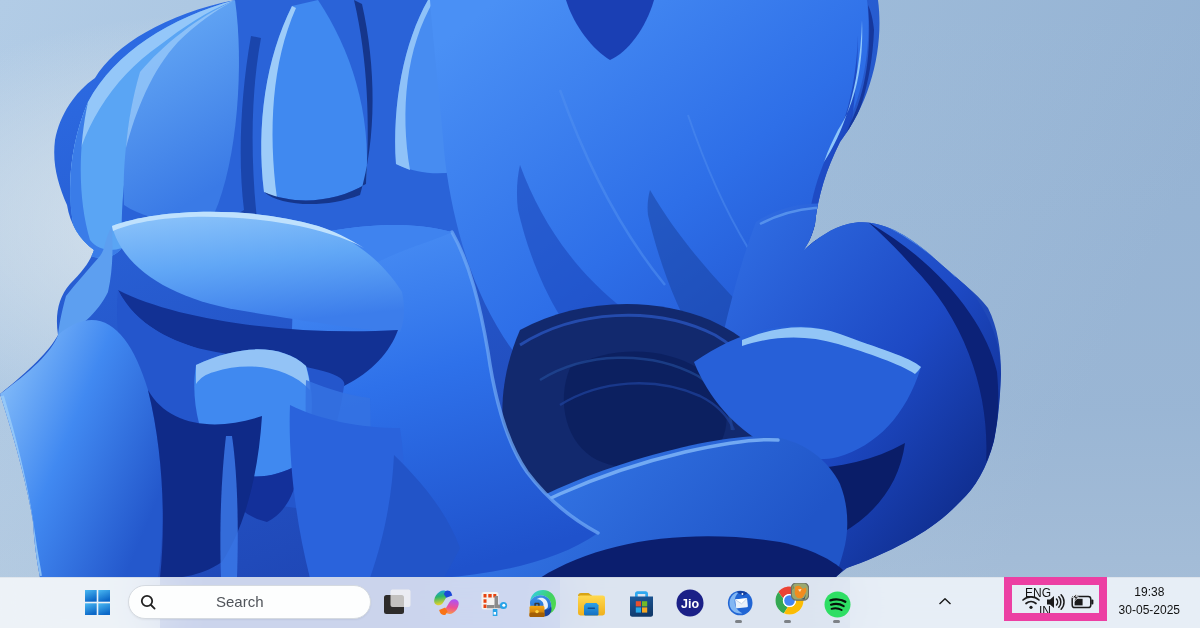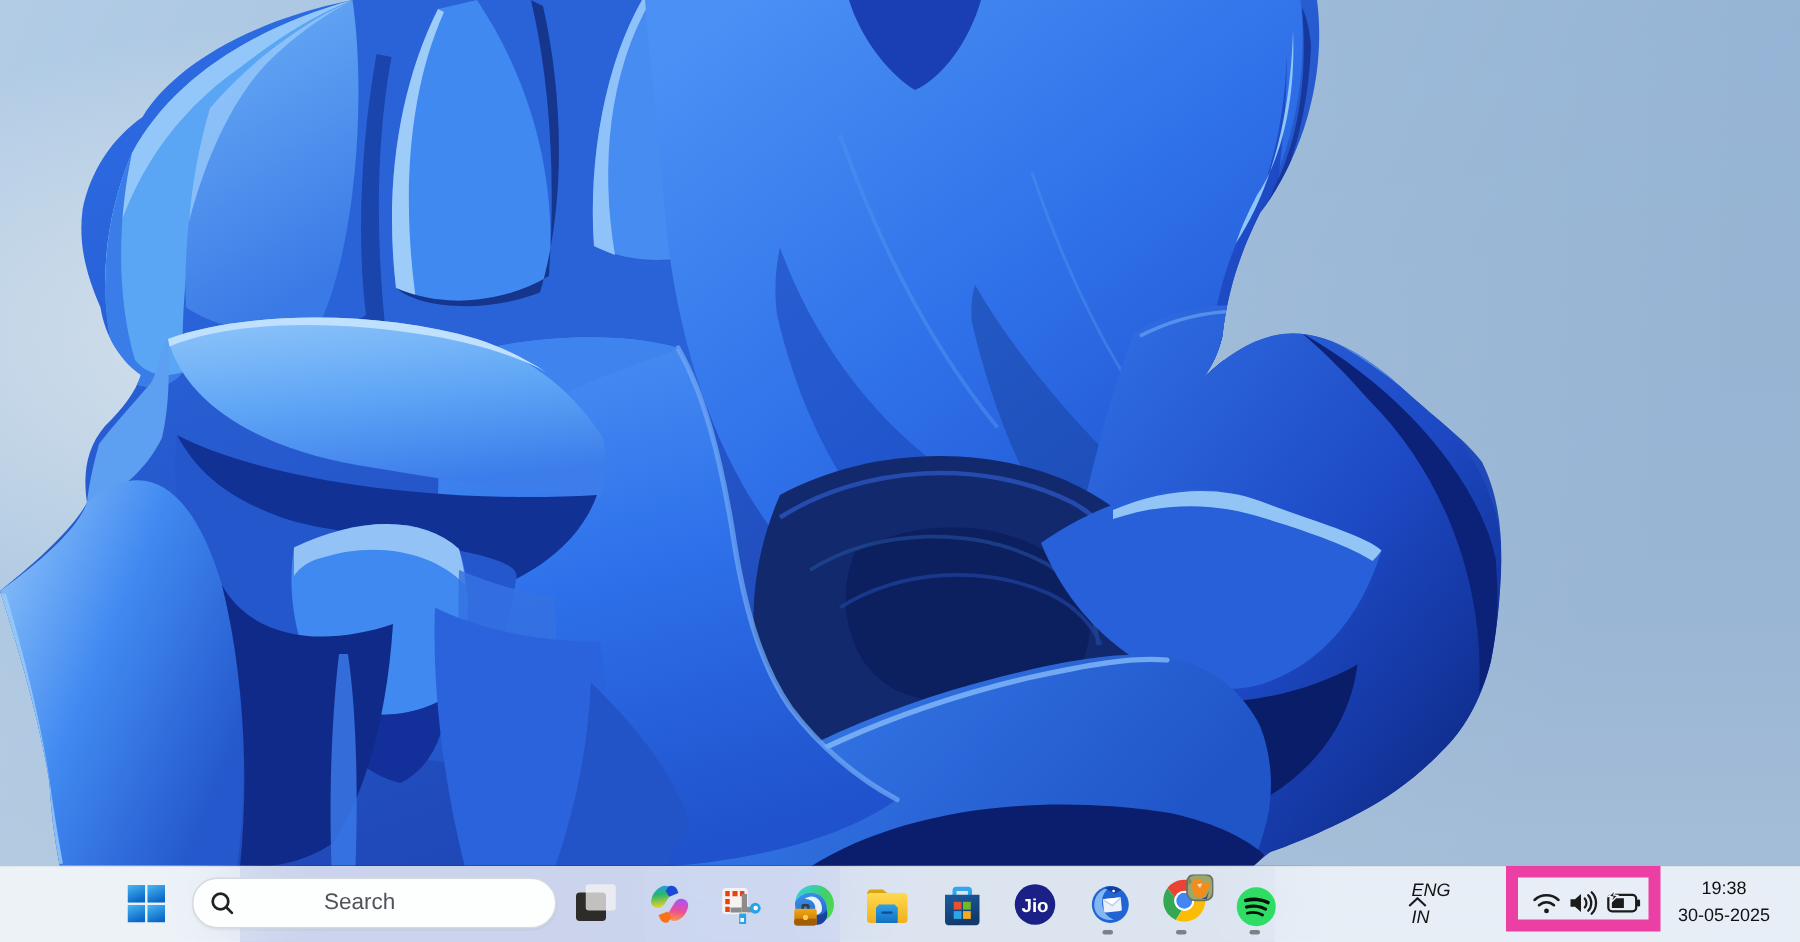--- a/index.html
+++ b/index.html
@@ -2,21 +2,21 @@
 <html><head>
 <meta charset="utf-8">
 <style>
   html,body{margin:0;padding:0;}
   #stage{position:relative;width:1200px;height:628px;overflow:hidden;font-family:"Liberation Sans",sans-serif;}
   #wall{position:absolute;left:0;top:0;width:1200px;height:628px;}
   #bar{position:absolute;left:0;bottom:0;width:1200px;height:50px;background:rgba(250,252,254,0.8);backdrop-filter:blur(26px);border-top:1px solid rgba(200,208,218,0.35);}
   .ic{position:absolute;}
   #searchpill{position:absolute;left:128px;top:7px;width:243px;height:34px;background:#fdfefe;border:1px solid #d5dae0;border-radius:17px;box-shadow:0 1px 2px rgba(0,0,0,0.06);box-sizing:border-box;}
   #searchtxt{position:absolute;left:39px;top:7px;font-size:15px;color:#50545a;margin-left:48px;}
-  #engin{position:absolute;left:941px;top:5.5px;width:38px;text-align:left;font-size:12px;color:#111;line-height:18px;font-style:italic;}
+  #engin{position:absolute;left:1013px;top:5.5px;width:38px;text-align:right;font-size:12px;color:#111;line-height:18px;}
   #clock{position:absolute;right:20px;top:5px;text-align:center;font-size:12px;color:#111;line-height:18px;}
   #pinkbox{position:absolute;left:1004px;top:-1px;width:103px;height:44px;border:8px solid #ec3fa3;box-sizing:border-box;}
   .runind{position:absolute;top:41.5px;width:7px;height:3px;border-radius:1.5px;background:#7d8186;}
 </style>
 </head>
 <body>
 <div id="stage">
 <svg id="wall" viewBox="0 0 1200 628" preserveAspectRatio="none">
 <defs>
   <linearGradient id="bgg" x1="0" y1="0" x2="1" y2="0.25">

